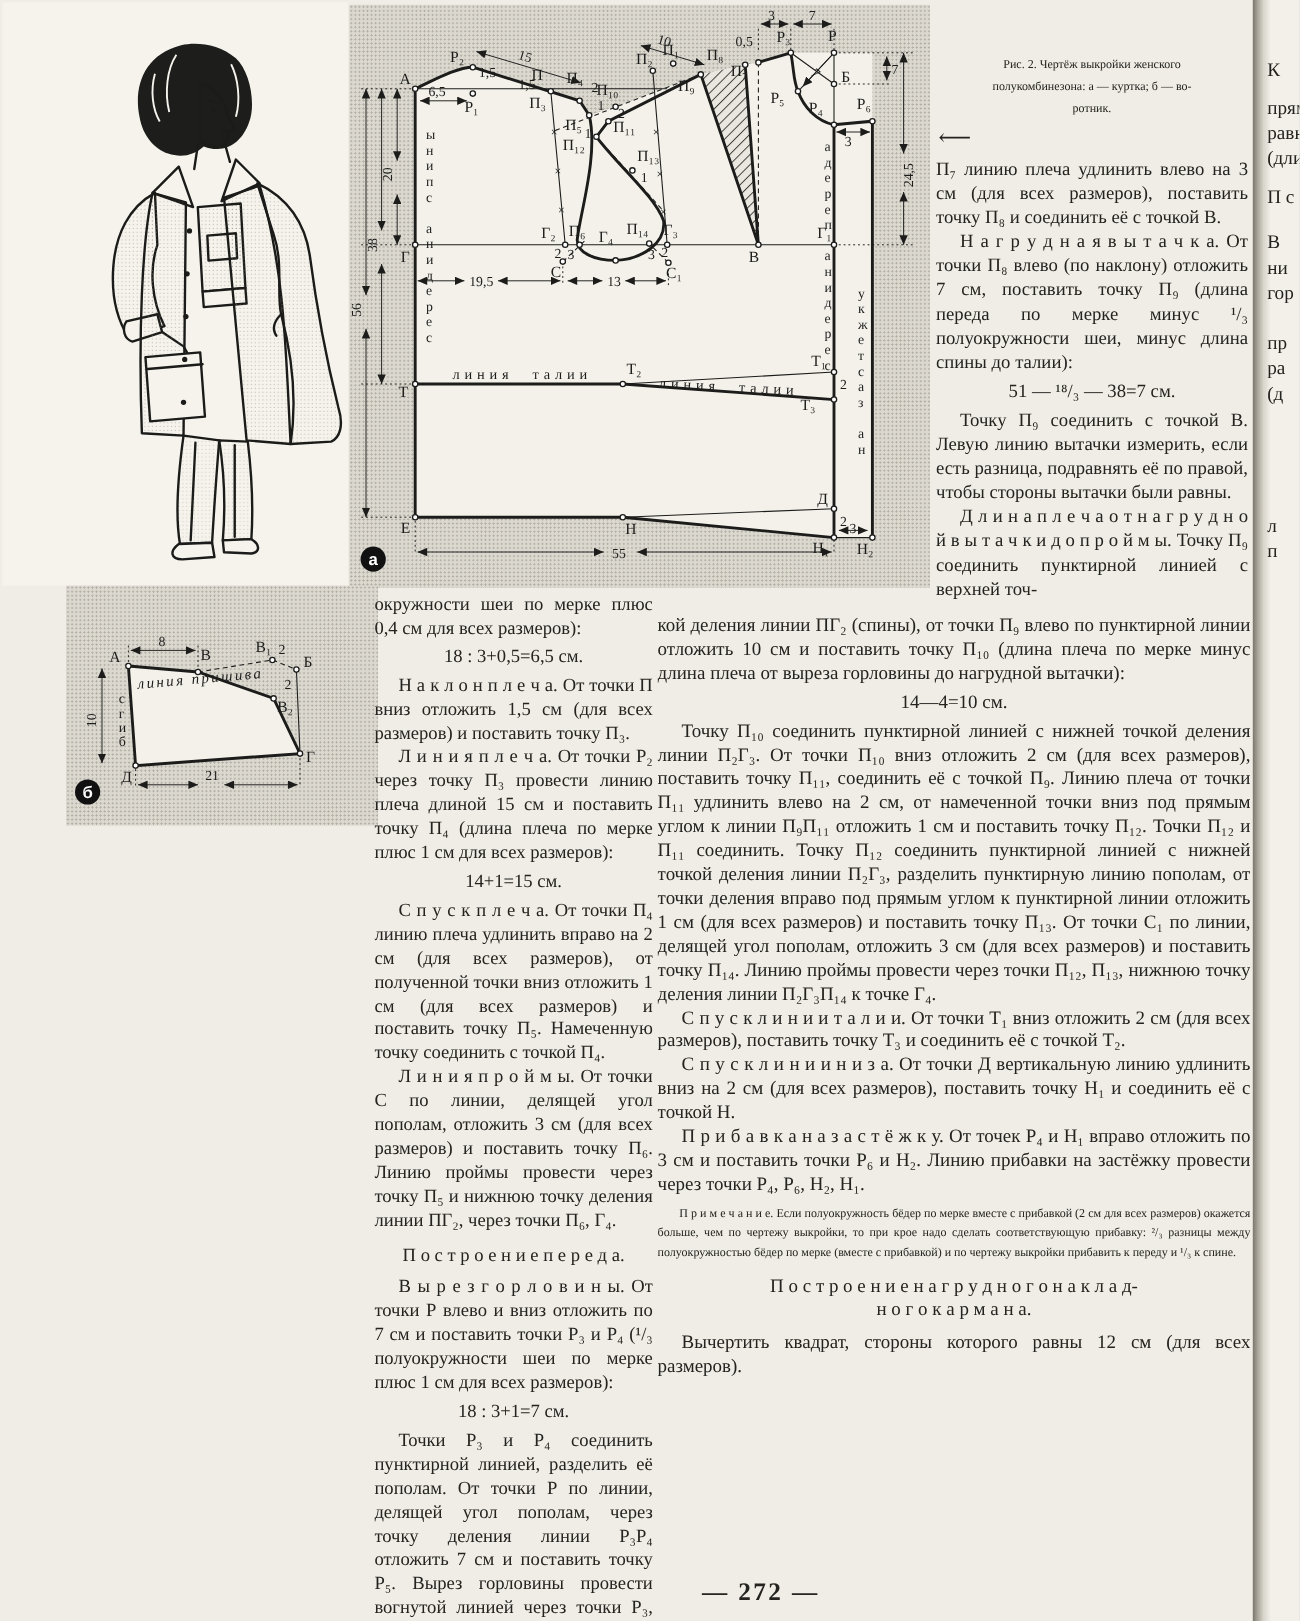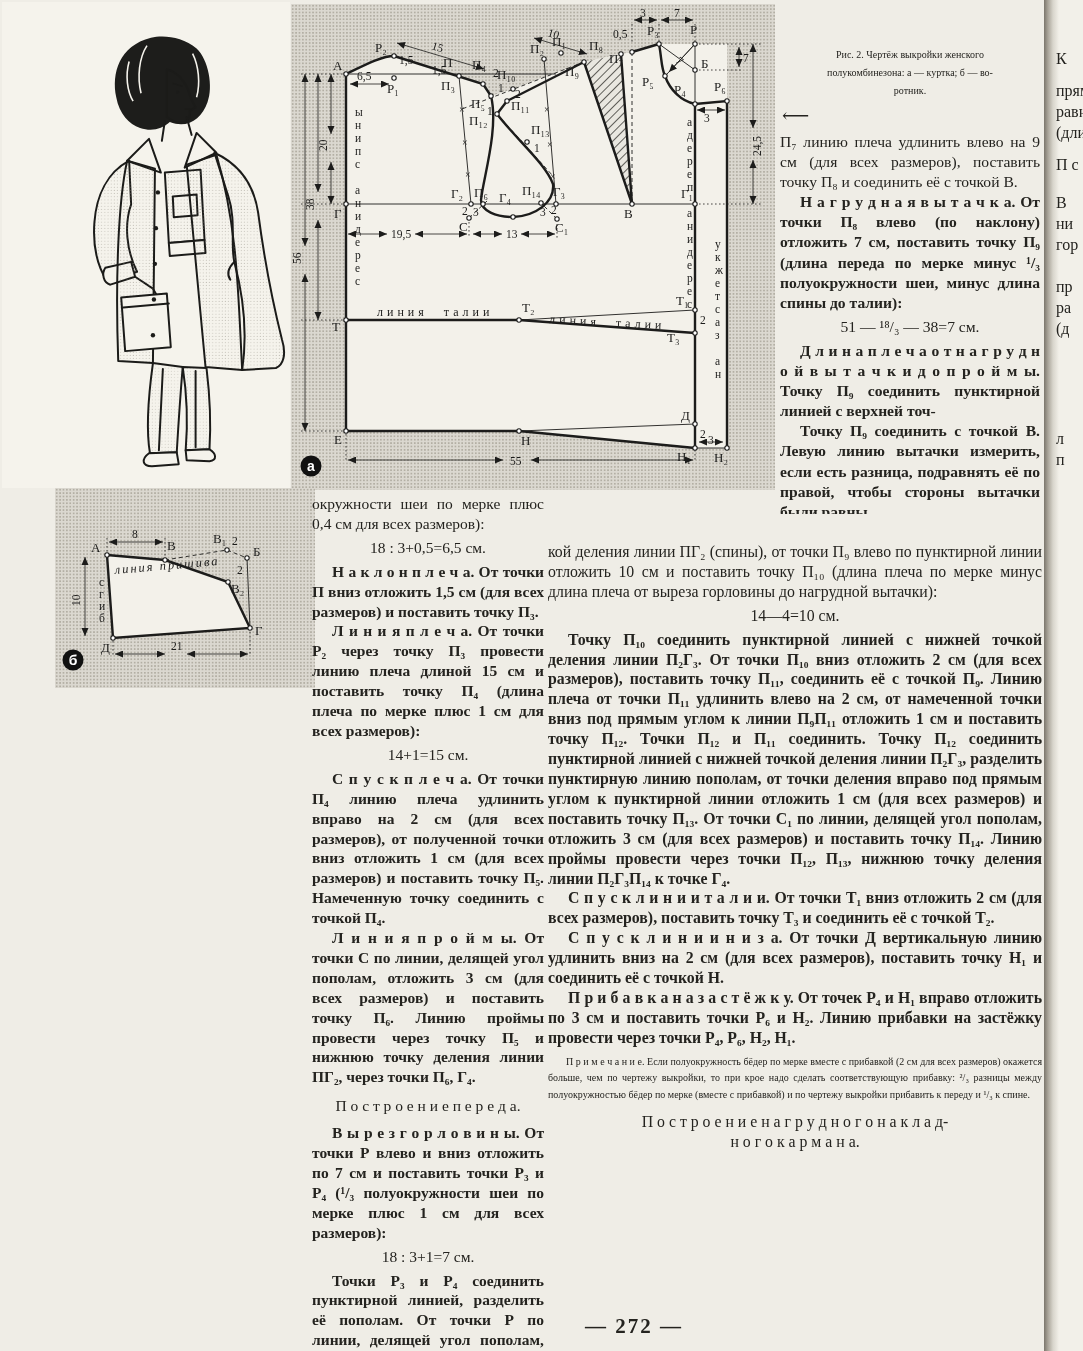--- a/index.html
+++ b/index.html
@@ -11,23 +11,23 @@
      background-size:3.4px 3.4px;}
   .illus{position:absolute;left:2px;top:2px;width:288px;height:486px;background:#f5f3ec;}
   .figa{left:291px;top:4px;width:484px;height:486px;}
   .figb{left:55px;top:488px;width:260px;height:200px;}
   svg{display:block;width:100%;height:100%;}
 
   
   .col{position:absolute;text-align:justify;overflow:hidden;}
   .col-left{left:312px;top:494px;width:232px;height:857px;font-size:15.5px;line-height:19.9px;}
   .col-topright{left:780px;top:46px;width:260px;height:468px;font-size:15.6px;line-height:20.1px;}
-  .col-right{left:548px;top:512px;width:494px;height:806px;font-size:15.8px;line-height:19.9px;margin-top:30px;}
+  .col-right{left:548px;top:512px;width:494px;height:806px;font-size:15.8px;line-height:19.9px;}
   .blk{margin:0;}
-  .p{text-indent:20px;font-weight:bold;}
+  .p{text-indent:20px;}
   .pc{text-indent:0;}
   .f{text-align:center;text-indent:0;margin:4px 0;}
   .h{text-align:center;text-indent:0;margin:9px 0 7px;white-space:pre-line;}
   .note{font-size:10px;line-height:16.6px;text-indent:18px;margin-top:6px;}
   .caption{font-size:10px;line-height:18px;text-align:center;text-indent:0;margin-bottom:6px;}
   .cap-arrow{display:block;text-align:left;font-size:19px;line-height:20px;margin:2px 0 6px 2px;}
 
   .pagenum{position:absolute;left:524px;top:1314px;width:220px;text-align:center;
            font-size:21px;font-weight:bold;letter-spacing:2px;}
 
@@ -358,25 +358,25 @@
         <text x="18" y="177" class="dlab badge-t">б</text>
       </svg>
   </div>
 
   <div class="col col-topright">
     <div class="caption" style="white-space:pre-line">Рис. 2. Чертёж выкройки женского
 полукомбинезона: а — куртка; б — во-
 ротник.</div>
     <span class="cap-arrow">⟵</span>
     <div>
-        <div class="blk pc">П₇ линию плеча удлинить влево на 9 см (для всех размеров), поставить точку П₈ и соединить её с точкой В.</div>
+        <div class="blk pc">П₇ линию плеча удлинить влево на 3 см (для всех размеров), поставить точку П₈ и соединить её с точкой В.</div>
         <div class="blk p">Н а г р у д н а я  в ы т а ч к а.  От точки П₈ влево (по наклону) отложить 7 см, поставить точку П₉ (длина переда по мерке минус ¹/₃ полуокружности шеи, минус длина спины до талии):</div>
         <div class="blk f">51 — ¹⁸/₃ — 38=7 см.</div>
+        <div class="blk p">Точку П₉ соединить с точкой В. Левую линию вытачки измерить, если есть разница, подравнять её по правой, чтобы стороны вытачки были равны.</div>
         <div class="blk p">Д л и н а  п л е ч а  о т  н а г р у д н о й  в ы т а ч к и  д о  п р о й м ы.  Точку П₉ соединить пунктирной линией с верхней точ-</div>
-        <div class="blk p">Точку П₉ соединить с точкой В. Левую линию вытачки измерить, если есть разница, подравнять её по правой, чтобы стороны вытачки были равны.</div>
       </div>
   </div>
 
   <div class="col col-left">
     <div>
         <div class="blk pc">окружности шеи по мерке плюс 0,4 см для всех размеров):</div>
         <div class="blk f">18 : 3+0,5=6,5 см.</div>
         <div class="blk p">Н а к л о н  п л е ч а.  От точки П вниз отложить 1,5 см (для всех размеров) и поставить точку П₃.</div>
         <div class="blk p">Л и н и я  п л е ч а.  От точки Р₂ через точку П₃ провести линию плеча длиной 15 см и поставить точку П₄ (длина плеча по мерке плюс 1 см для всех размеров):</div>
         <div class="blk f">14+1=15 см.</div>
@@ -393,20 +393,21 @@
     <div>
         <div class="blk pc">кой деления линии ПГ₂ (спины), от точки П₉ влево по пунктирной линии отложить 10 см и поставить точку П₁₀ (длина плеча по мерке минус длина плеча от выреза горловины до нагрудной вытачки):</div>
         <div class="blk f">14—4=10 см.</div>
         <div class="blk p">Точку П₁₀ соединить пунктирной линией с нижней точкой деления линии П₂Г₃. От точки П₁₀ вниз отложить 2 см (для всех размеров), поставить точку П₁₁, соединить её с точкой П₉. Линию плеча от точки П₁₁ удлинить влево на 2 см, от намеченной точки вниз под прямым углом к линии П₉П₁₁ отложить 1 см и поставить точку П₁₂. Точки П₁₂ и П₁₁ соединить. Точку П₁₂ соединить пунктирной линией с нижней точкой деления линии П₂Г₃, разделить пунктирную линию пополам, от точки деления вправо под прямым углом к пунктирной линии отложить 1 см (для всех размеров) и поставить точку П₁₃. От точки С₁ по линии, делящей угол пополам, отложить 3 см (для всех размеров) и поставить точку П₁₄. Линию проймы провести через точки П₁₂, П₁₃, нижнюю точку деления линии П₂Г₃П₁₄ к точке Г₄.</div>
         <div class="blk p">С п у с к  л и н и и  т а л и и.  От точки Т₁ вниз отложить 2 см (для всех размеров), поставить точку Т₃ и соединить её с точкой Т₂.</div>
         <div class="blk p">С п у с к  л и н и и  н и з а.  От точки Д вертикальную линию удлинить вниз на 2 см (для всех размеров), поставить точку Н₁ и соединить её с точкой Н.</div>
         <div class="blk p">П р и б а в к а  н а  з а с т ё ж к у.  От точек Р₄ и Н₁ вправо отложить по 3 см и поставить точки Р₆ и Н₂. Линию прибавки на застёжку провести через точки Р₄, Р₆, Н₂, Н₁.</div>
         <div class="blk note">П р и м е ч а н и е.  Если полуокружность бёдер по мерке вместе с прибавкой (2 см для всех размеров) окажется больше, чем по чертежу выкройки, то при крое надо сделать соответствующую прибавку: ²/₃ разницы между полуокружностью бёдер по мерке (вместе с прибавкой) и по чертежу выкройки прибавить к переду и ¹/₃ к спине.</div>
         <div class="blk h">П о с т р о е н и е  н а г р у д н о г о  н а к л а д-
 н о г о  к а р м а н а.</div>
+        <div class="blk p">Вычертить квадрат, стороны которого равны 12 см (для всех размеров).</div>
       </div>
   </div>
 
   <div class="pagenum">— 272 —</div>
 
   <div class="spine">
       <div class="frag" style="top: 50px;">К</div>
       <div class="frag" style="top: 82px;">прям</div>
       <div class="frag" style="top: 103px;">равн</div>
       <div class="frag" style="top: 124px;">(дли</div>

